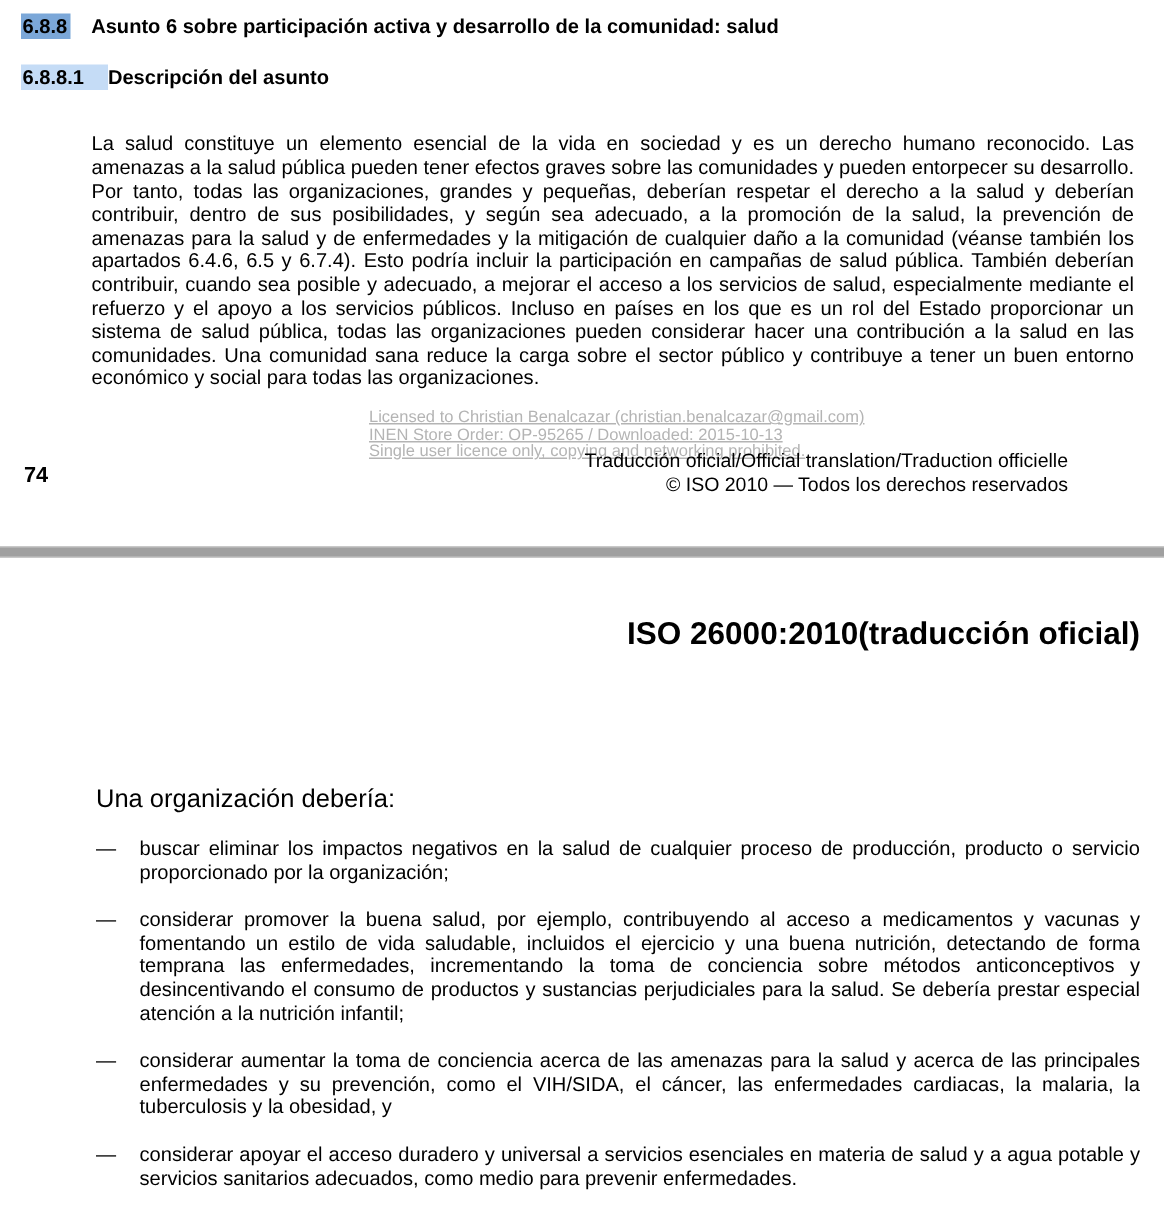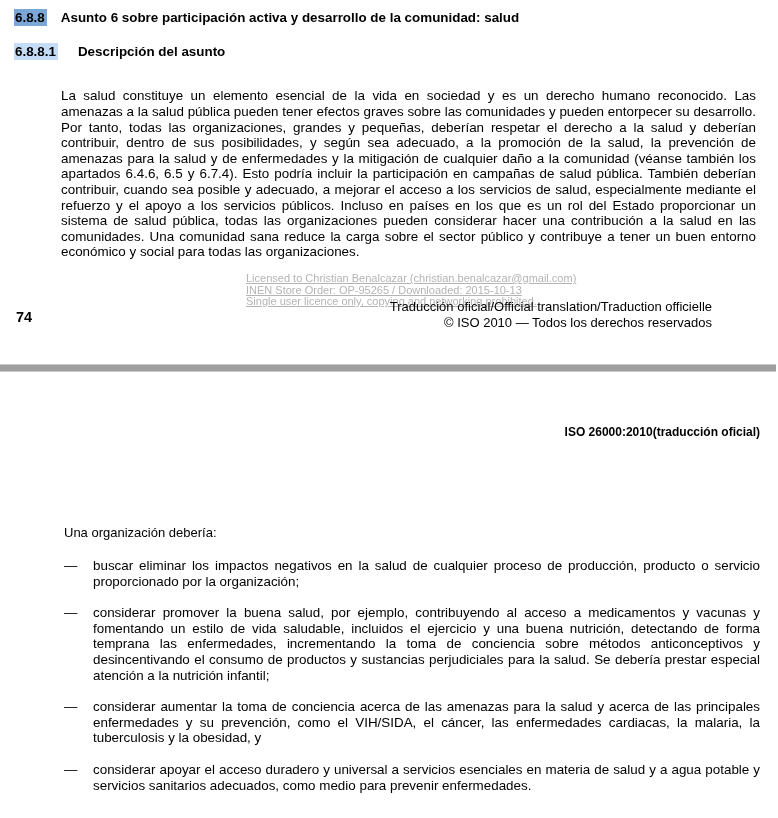--- a/index.html
+++ b/index.html
@@ -49,27 +49,27 @@
     }
     .num-hl-dark {
       background: #7ba7d8;
       display: inline-block;
       padding: 0 2px 0 1px;
       margin-left: -1px;
     }
     .num-hl-light {
       background: #c5dcf6;
       display: inline-block;
-      padding: 0 2px 0 1px;
+      padding: 0 16px 0 1px;
       margin-left: -1px;
     }
     .h1 { left: 15px; top: 9px; }
     .h1 .title { margin-left: 14px; }
     .h2 { left: 15px; top: 43px; }
-    .h2 .title { margin-left: 20px; }
+    .h2 .title { }
     .para {
       position: absolute;
       left: 17px;
       top: 75px;
       width: 695px;
       font-size: 13.4px;
       line-height: 15.6px;
       text-align: justify;
       margin-left: 44px;
     }
@@ -96,32 +96,32 @@
     .page-num {
       position: absolute;
       left: 16px;
       top: 309px;
       font-size: 14.5px;
       font-weight: bold;
     }
     .doc-header {
       position: absolute;
       right: 18px;
-      top: 52px;
-      font-size: 12px;
+      top: 38px;
+      font-size: 21px;
       font-weight: bold;
       white-space: nowrap;
     }
     .h3 { left: 64px; top: 117px; }
     .h3 .title { margin-left: 20px; }
     .intro {
       position: absolute;
       left: 64px;
       top: 152px;
-      font-size: 13px;
+      font-size: 17px;
       line-height: 16px;
     }
     .list {
       position: absolute;
       left: 64px;
       top: 185px;
       width: 696px;
       margin: 0;
       padding: 0;
       list-style: none;

